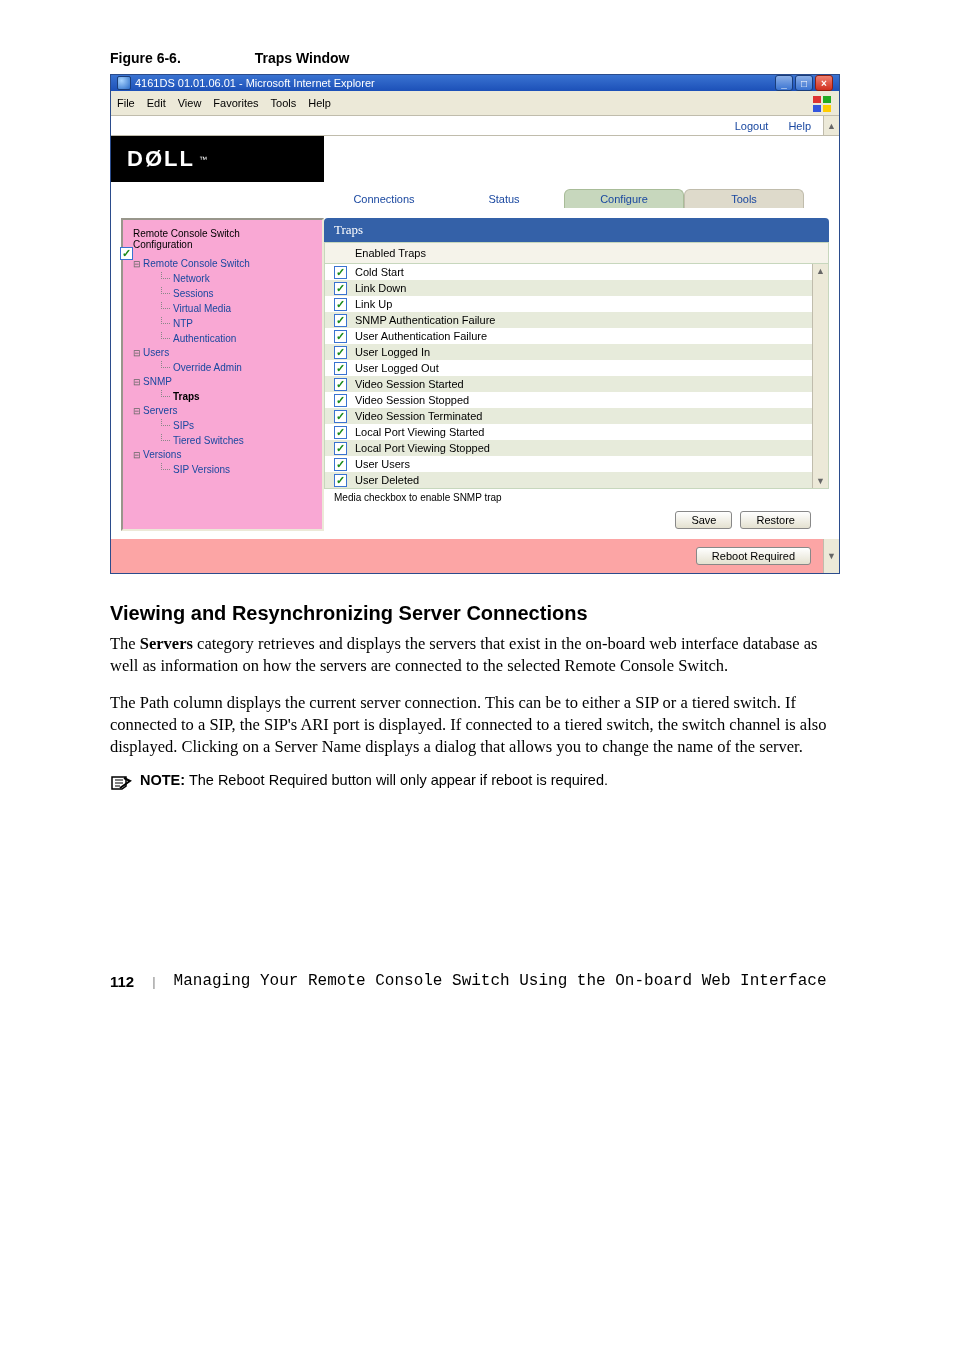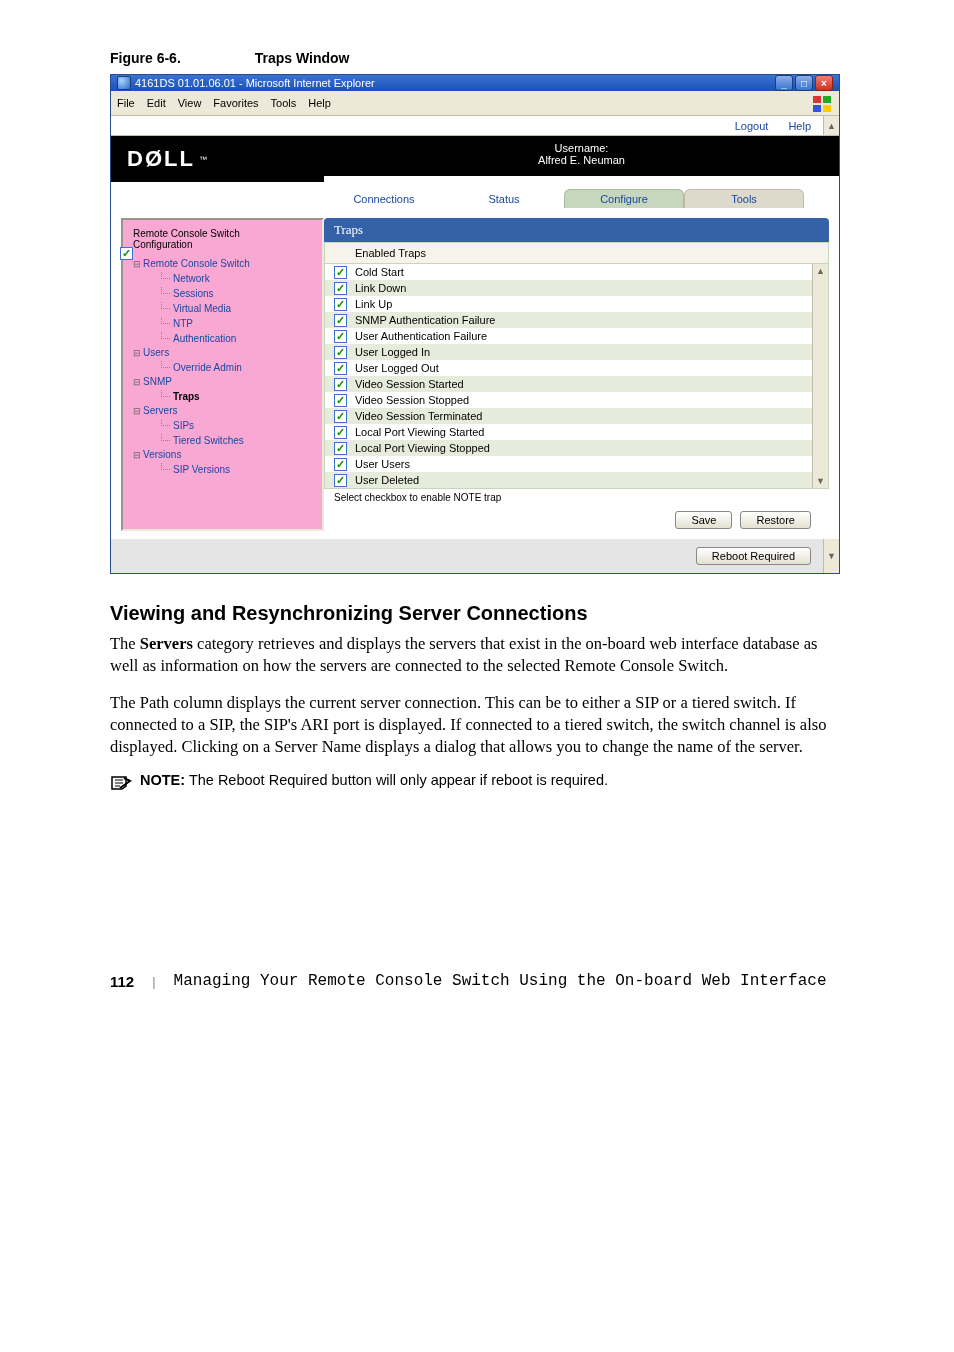--- a/index.html
+++ b/index.html
@@ -258,21 +258,21 @@
     border: 1px solid #888;
     border-radius: 3px;
     padding: 2px 15px;
     font-size: 11px;
     color: #000;
   }
   .footer-row {
     display: flex;
     justify-content: flex-end;
     padding: 8px 28px 8px 0;
-    background: #e5e5e5;
+    background: #fca5a5;
     position: relative;
   }
   .footer-row .scroll-stub {
     position: absolute;
     right: 0; top: 0; bottom: 0;
     width: 16px;
     background: #ece9d8;
     border-left: 1px solid #c0bcac;
     display: flex; align-items: center; justify-content: center;
     color: #666; font-size: 9px;
@@ -369,24 +369,20 @@
     <div class="addr-strip">
       <span class="link-label">Logout</span>
       <span class="link-label">Help</span>
       <div class="scroll-stub">▲</div>
     </div>
     <div class="app-area">
       <div class="brand-row">
         <div class="brand-cell">
           <span>DØLL</span>
             <span class="brand-tm">™</span>
-        </div>
-        <div class="user-cell">
-          <div>Username:</div>
-          <div>Alfred E. Neuman</div>
         </div>
       </div>
       <div class="tabs-row">
         <div class="tab plain">Connections</div>
         <div class="tab plain">Status</div>
         <div class="tab active-tab">Configure</div>
         <div class="tab inactive-tab">Tools</div>
       </div>
       <div class="main-row">
         <div class="side-panel">
@@ -476,21 +472,21 @@
                     <span class="trap-check">✓</span>
                     <span>User Deleted</span>
                   </div>
                 </div>
               <div class="scroll-col">
                 <span>▲</span>
                 <span>▼</span>
               </div>
             </div>
           </div>
-          <div class="select-note">Select checkbox to enable NOTE trap</div>
+          <div class="select-note">Media checkbox to enable SNMP trap</div>
           <div class="btn-row">
             <button class="btn">Save</button>
             <button class="btn">Restore</button>
           </div>
         </div>
       </div>
       <div class="footer-row">
         <button class="btn">Reboot Required</button>
         <div class="scroll-stub">▼</div>
       </div>

